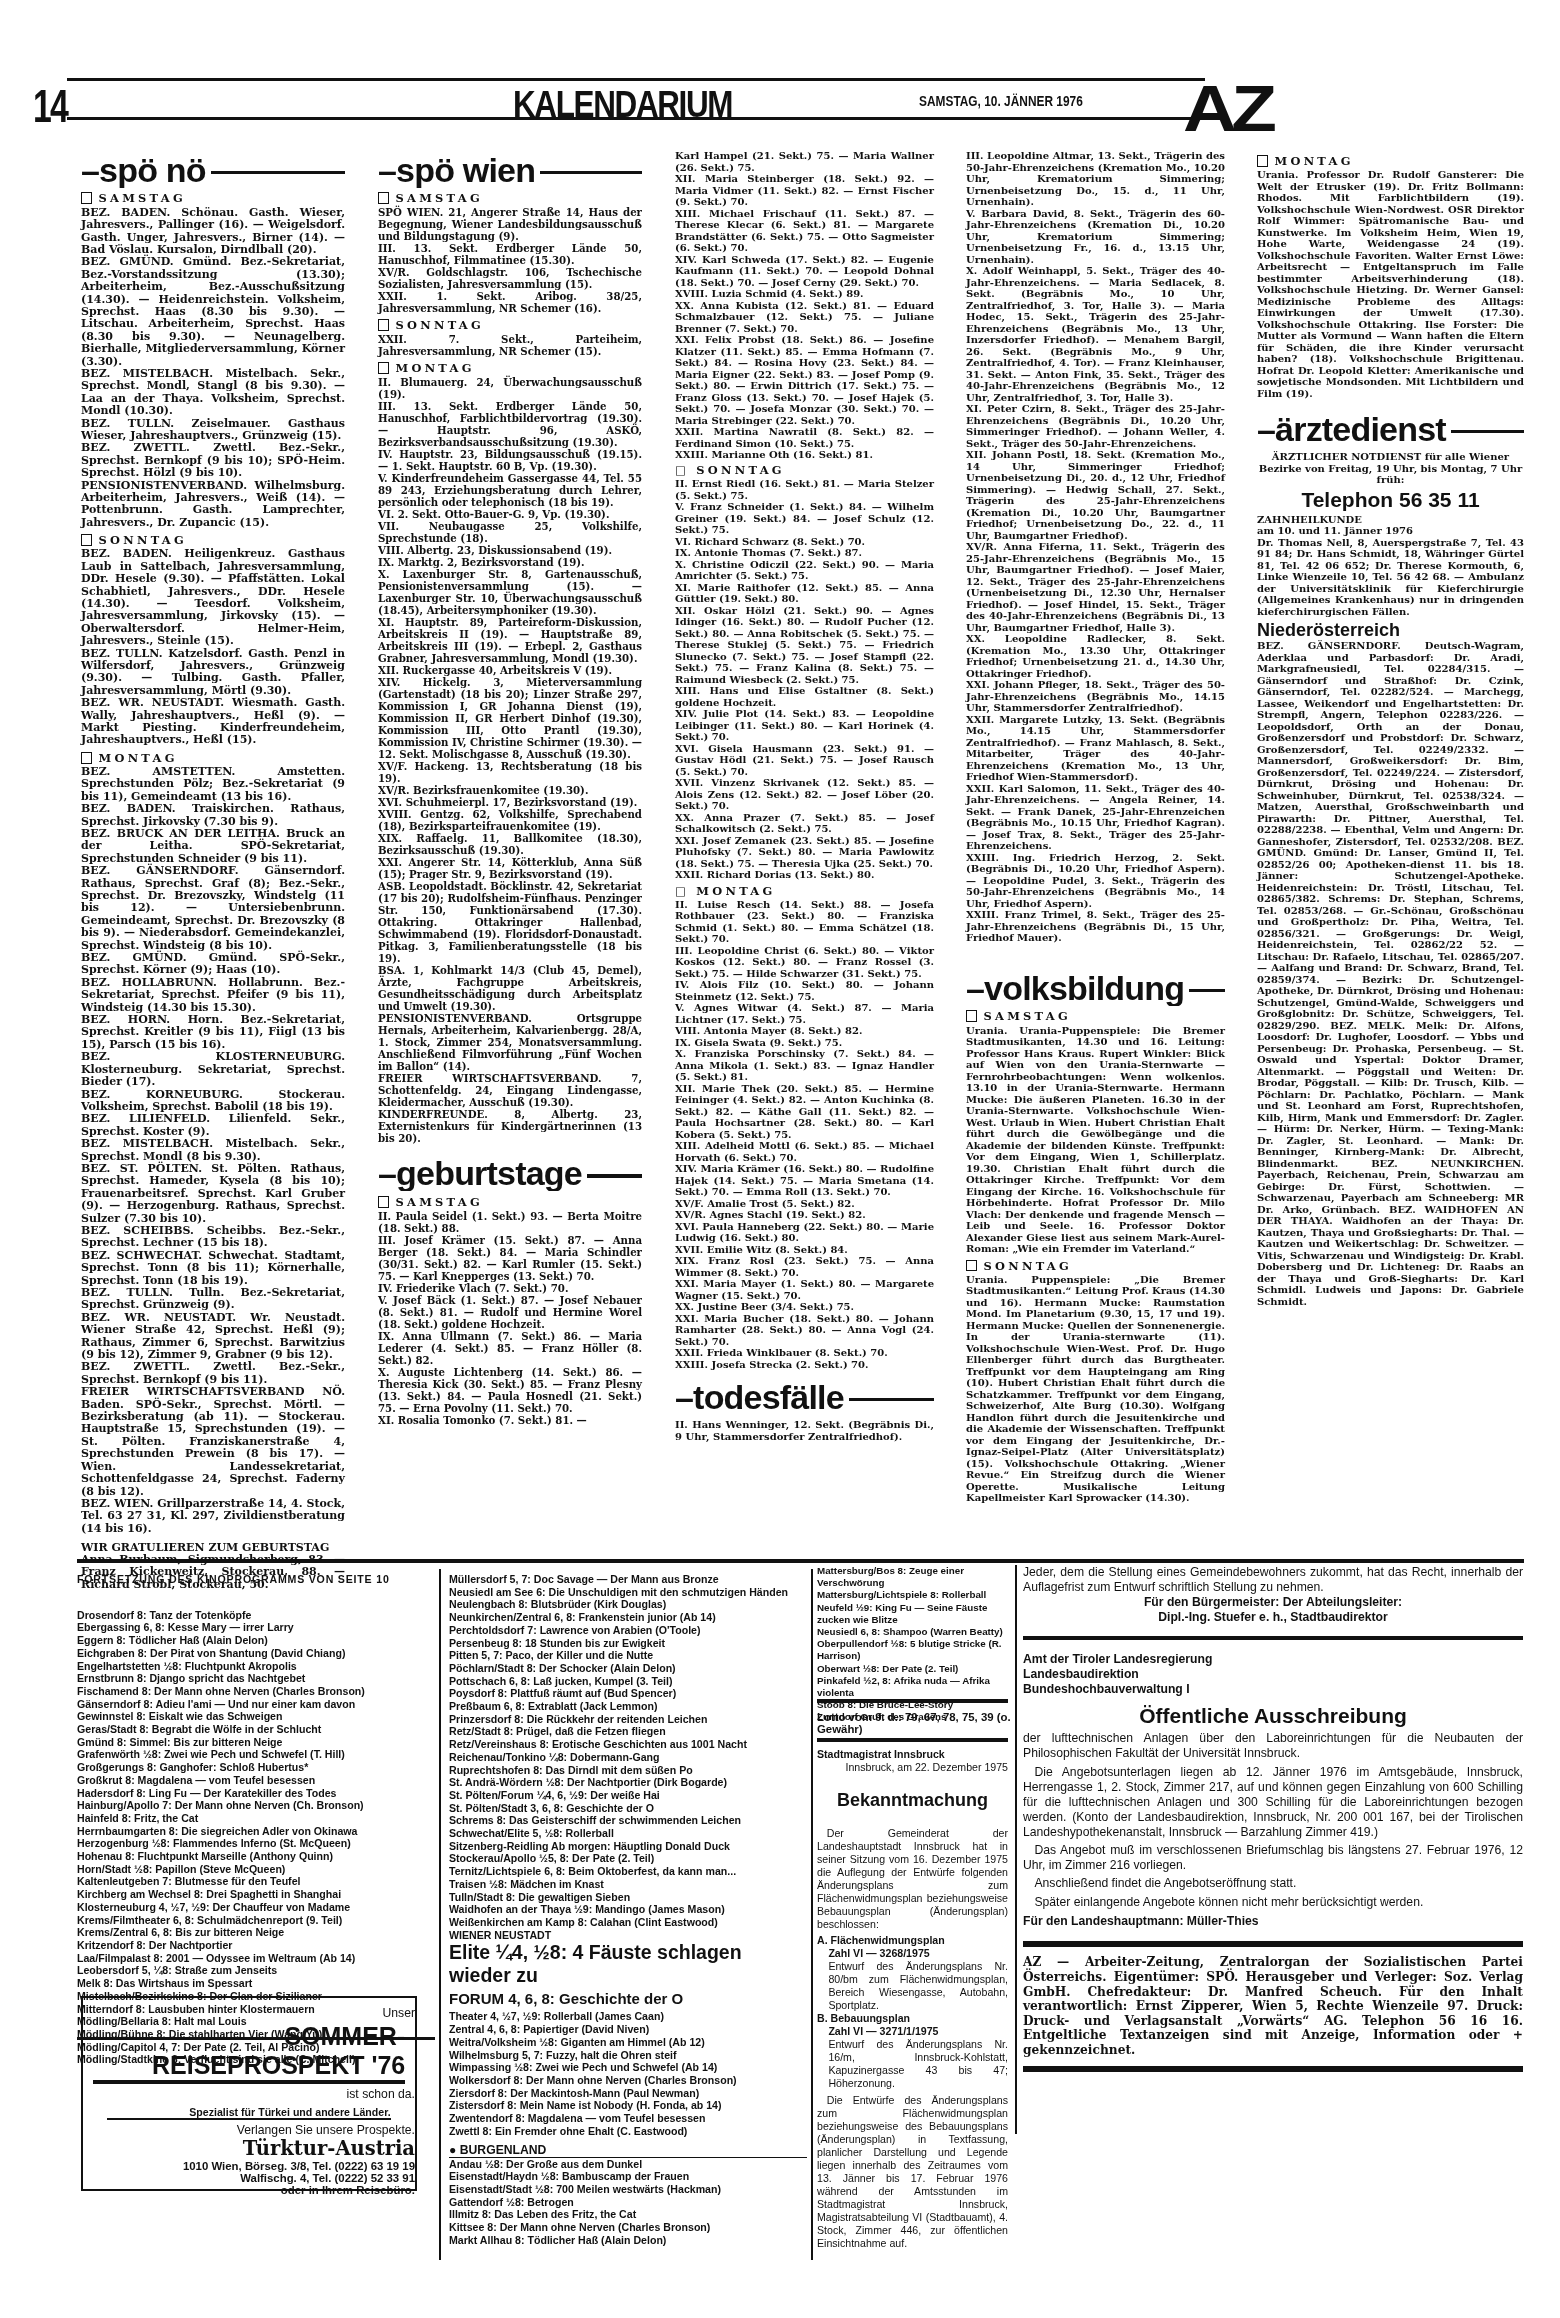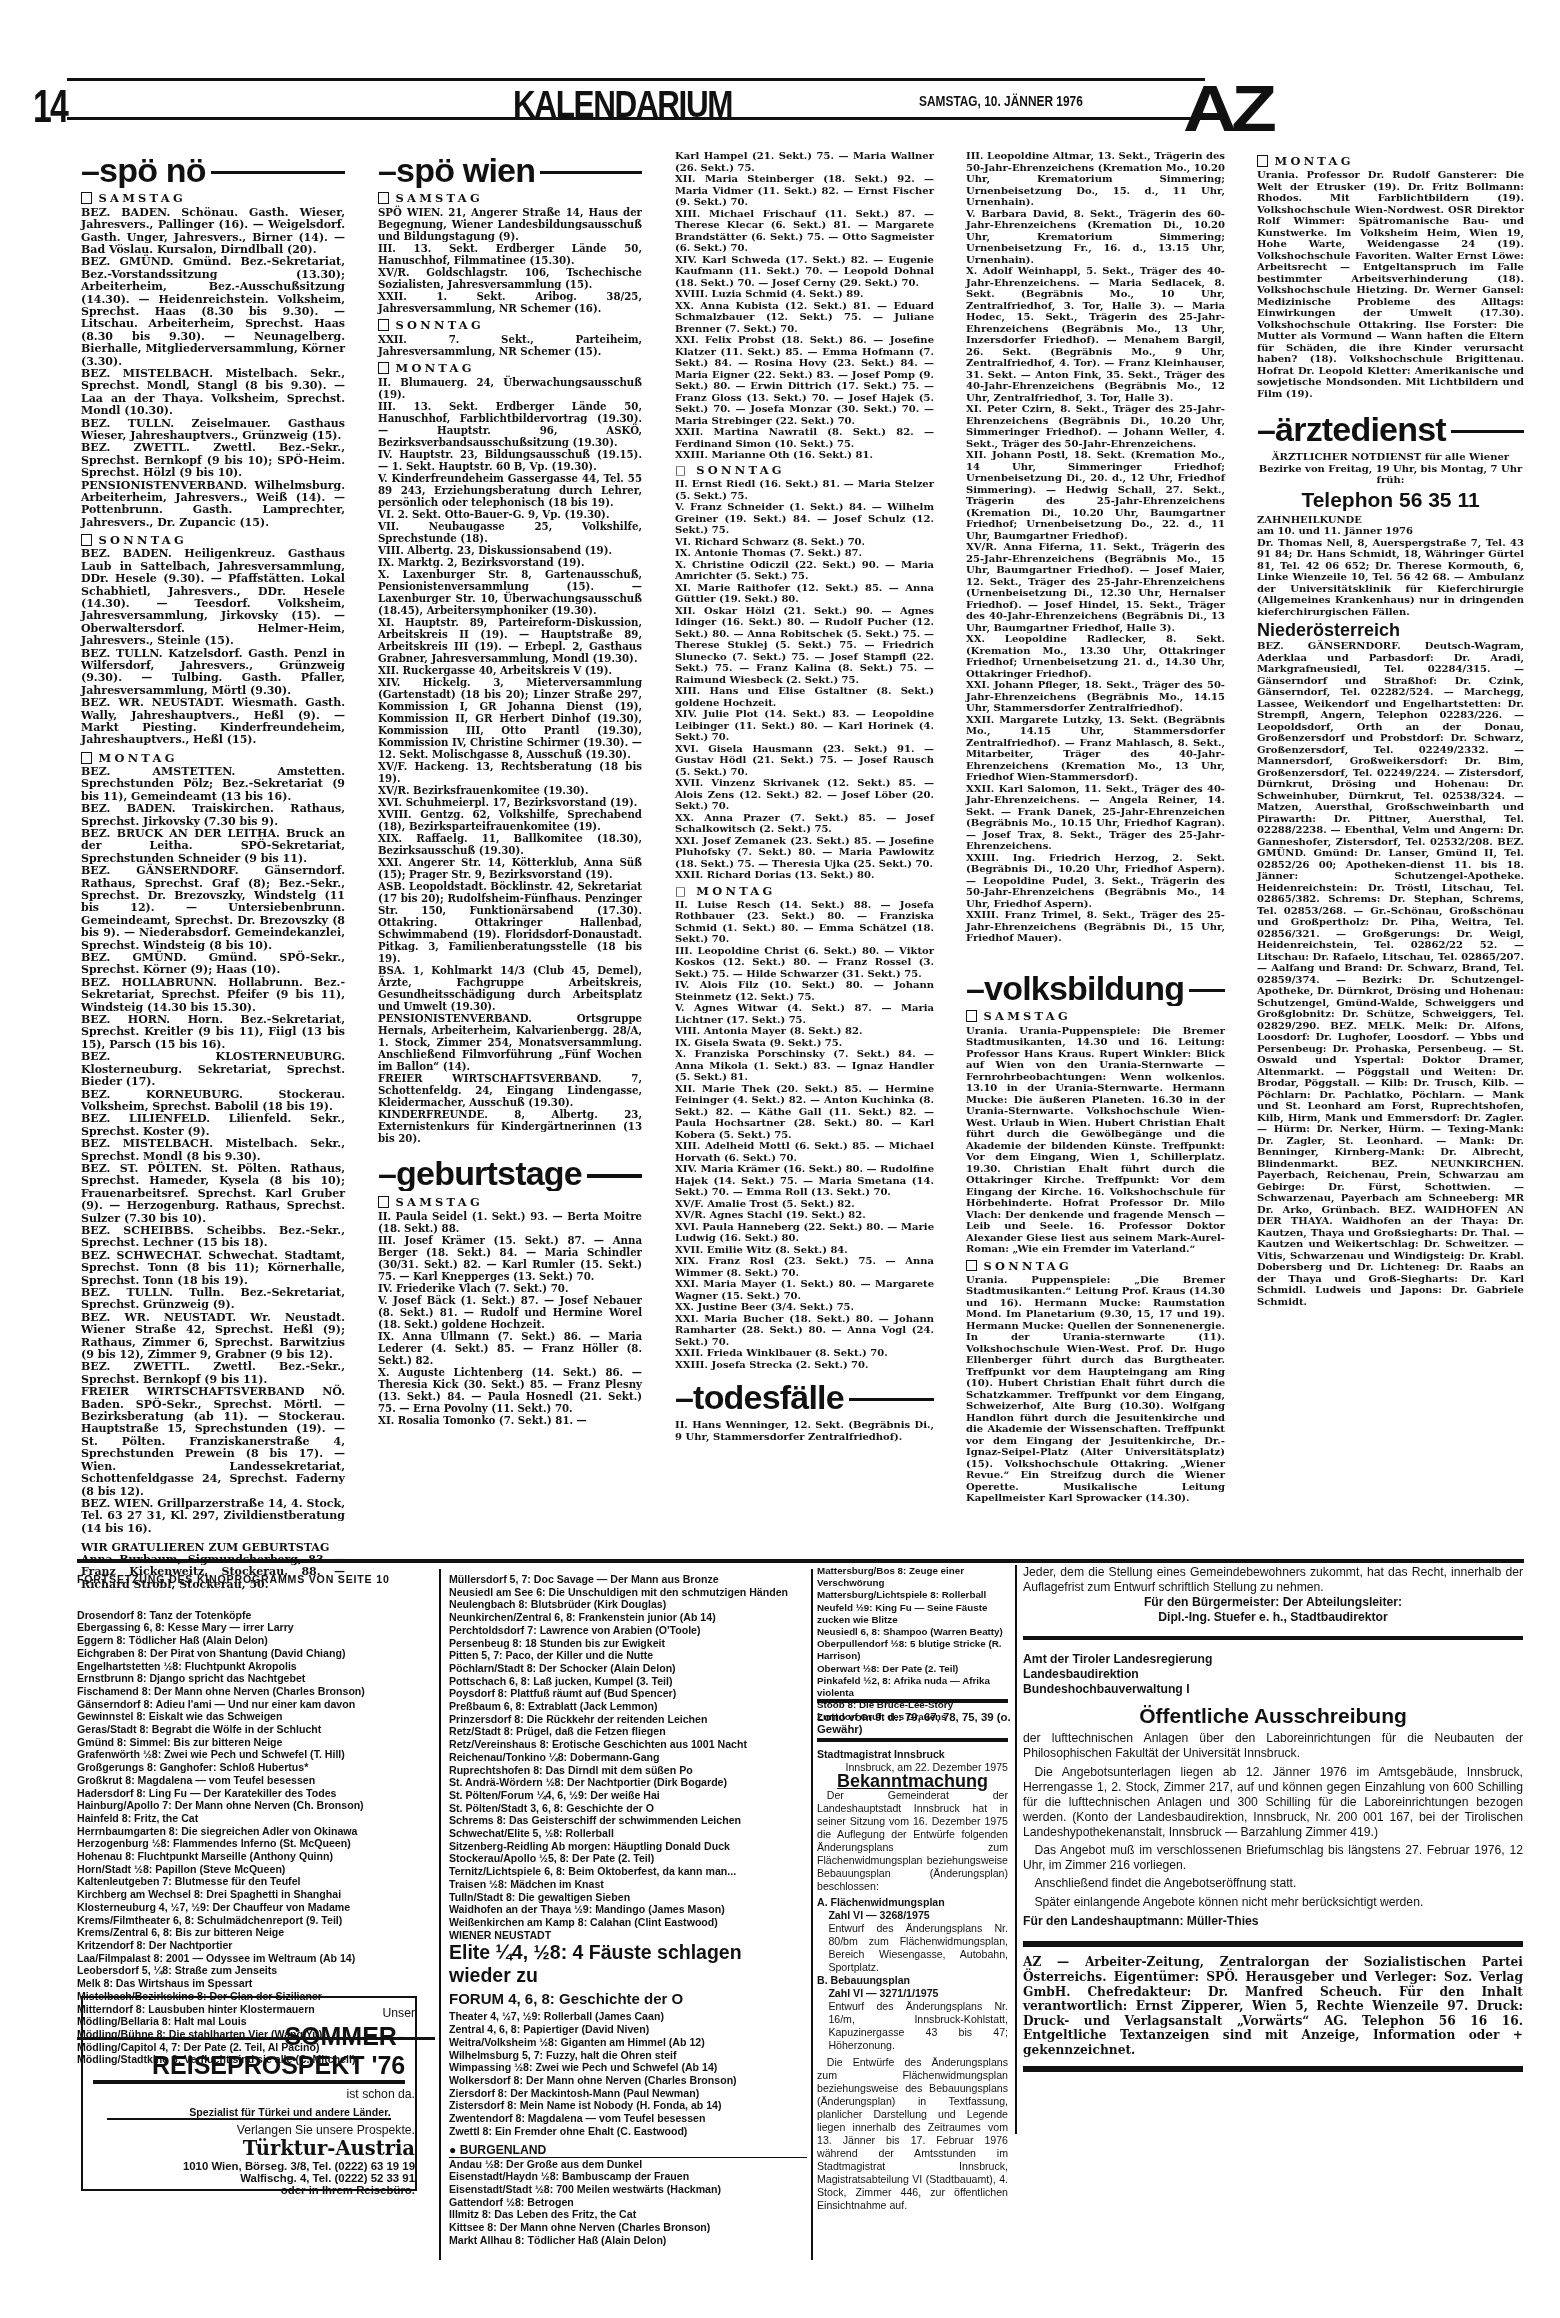--- a/index.html
+++ b/index.html
@@ -315,21 +315,21 @@
     <div>Stoob 8: Die Bruce-Lee-Story</div>
     <div>Zurndorf Gruft des Grauens</div>
   </div>
   <div class="hr" style="position:absolute;left:817px;top:1699px;width:191px;"></div>
   <div class="sans" style="position:absolute;left:817px;top:1711px;width:195px;font-weight:bold;font-size:11.4px;">Lotto vom 9. d.: 79, 67, 78, 75, 39 (o. Gewähr)</div>
   <div class="hr" style="position:absolute;left:817px;top:1738px;width:191px;"></div>
 
   <div class="notice" style="left:817px;top:1748px;width:191px;font-size:10.6px;line-height:13px;">
     <div style="font-weight:bold;">Stadtmagistrat Innsbruck</div>
     <div style="text-align:right;">Innsbruck, am 22. Dezember 1975</div>
-    <div style="font-weight:bold;font-size:18px;text-align:center;margin:1px 0;text-decoration:underline;">Bekanntmachung</div>
+    <div style="font-weight:bold;font-size:18px;text-align:center;margin:20px 0;">Bekanntmachung</div>
     <div style="text-indent:9.8px;">Der Gemeinderat der Landeshauptstadt Innsbruck hat in seiner Sitzung vom 16. Dezember 1975 die Auflegung der Entwürfe folgenden Änderungsplans zum Flächenwidmungsplan beziehungsweise Bebauungsplan (Änderungsplan) beschlossen:</div>
     <div style="font-weight:bold;margin-top:3.3px;">A. Flächenwidmungsplan</div>
     <div style="font-weight:bold;padding-left:11.4px;">Zahl VI — 3268/1975</div>
     <div style="padding-left:11.4px;">Entwurf des Änderungsplans Nr. 80/bm zum Flächenwidmungsplan, Bereich Wiesengasse, Autobahn, Sportplatz.</div>
     <div style="font-weight:bold;">B. Bebauungsplan</div>
     <div style="font-weight:bold;padding-left:11.4px;">Zahl VI — 3271/1/1975</div>
     <div style="padding-left:11.4px;">Entwurf des Änderungsplans Nr. 16/m, Innsbruck-Kohlstatt, Kapuzinergasse 43 bis 47; Höherzonung.</div>
     <div style="text-indent:9.8px;margin-top:3.3px;">Die Entwürfe des Änderungsplans zum Flächenwidmungsplan beziehungsweise des Bebauungsplans (Änderungsplan) in Textfassung, planlicher Darstellung und Legende liegen innerhalb des Zeitraumes vom 13. Jänner bis 17. Februar 1976 während der Amtsstunden im Stadtmagistrat Innsbruck, Magistratsabteilung VI (Stadtbauamt), 4. Stock, Zimmer 446, zur öffentlichen Einsichtnahme auf.</div>
   </div>
 

